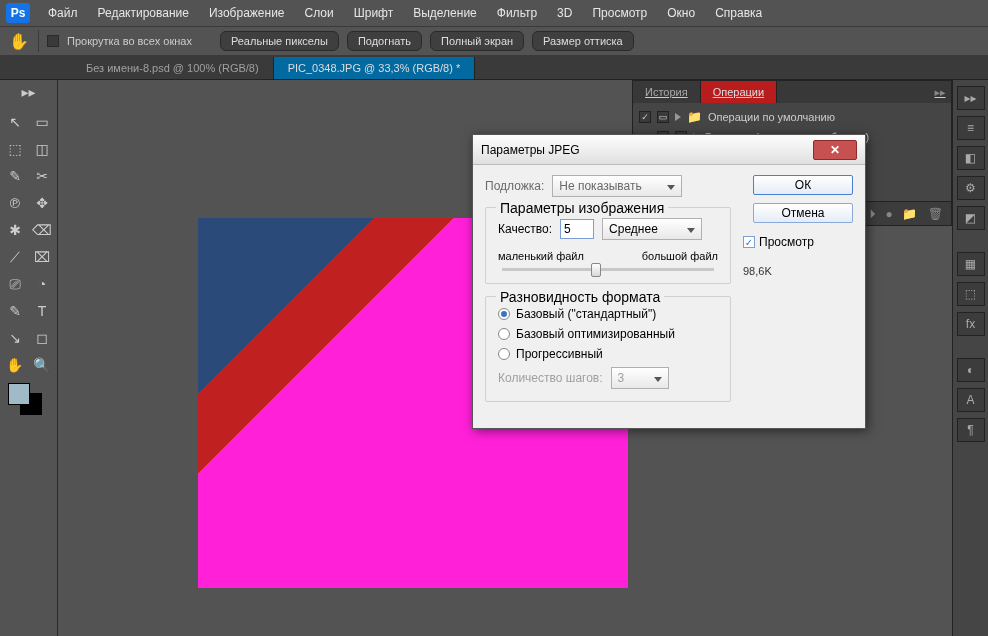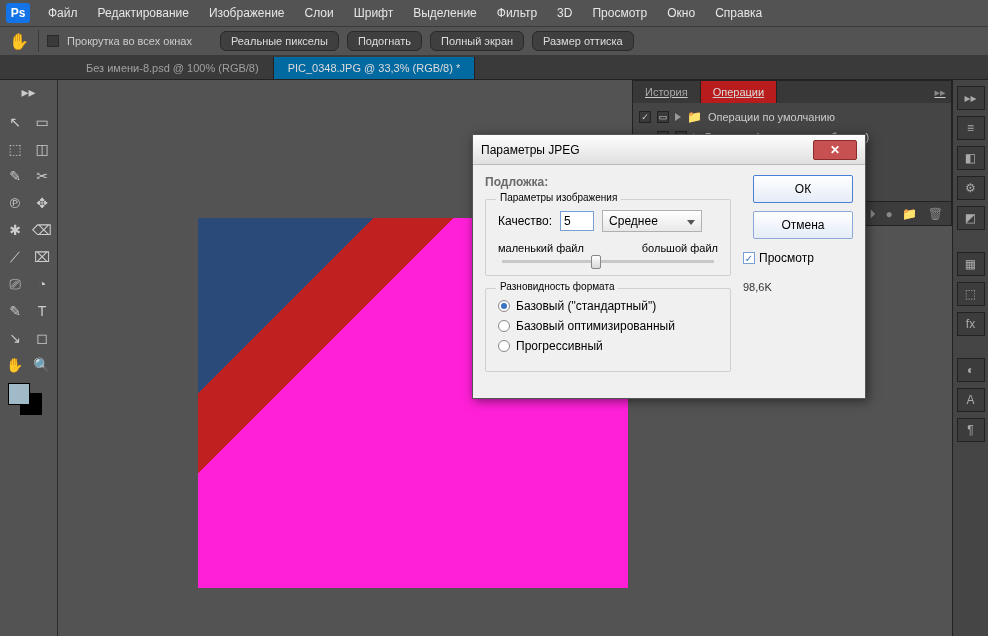--- a/index.html
+++ b/index.html
@@ -48,33 +48,33 @@
   .dock-btn { width: 28px; height: 24px; background: #3c3c3c; border: 1px solid #222; display: flex; align-items: center; justify-content: center; font-size: 12px; color: #aaa; cursor: default; }
 
   
   .dialog { position: absolute; left: 472px; top: 134px; width: 394px; background: #f0f0f0; border: 1px solid #555; box-shadow: 2px 2px 10px rgba(0,0,0,0.5); color: #000; }
   .dlg-title { height: 30px; background: linear-gradient(#fdfdfd, #e0e0e0); display: flex; align-items: center; padding: 0 8px; font-size: 12px; border-bottom: 1px solid #bbb; }
   .dlg-close { margin-left: auto; width: 44px; height: 20px; background: #c75050; border: 1px solid #8a2c2c; border-radius: 2px; color: #fff; display: flex; align-items: center; justify-content: center; font-weight: bold; font-size: 12px; }
   .dlg-body { display: flex; padding: 10px 12px 14px; gap: 12px; }
   .dlg-left { flex: 1; }
   .dlg-right { width: 110px; display: flex; flex-direction: column; gap: 8px; }
   .dlg-row { display: flex; align-items: center; gap: 8px; margin-bottom: 10px; font-size: 12px; }
-  .dlg-label { color: #6a6a6a; font-weight: bold; }
+  .dlg-label { color: #6a6a6a; }
   .dlg-select { height: 22px; border: 1px solid #b0b0b0; background: linear-gradient(#fff,#e8e8e8); padding: 0 18px 0 6px; display: flex; align-items: center; font-size: 12px; position: relative; }
   .dlg-select::after { content: ""; position: absolute; right: 6px; top: 9px; width: 0; height: 0; border-left: 4px solid transparent; border-right: 4px solid transparent; border-top: 5px solid #555; }
   .dlg-input { width: 34px; height: 20px; border: 1px solid #7a9fd4; background: #fff; padding: 0 3px; font-size: 12px; color: #000; }
   .fieldset { border: 1px solid #d0d0d0; border-radius: 2px; padding: 10px 12px 12px; margin-bottom: 12px; position: relative; }
-  .fieldset .legend { position: absolute; top: -8px; left: 10px; background: #f0f0f0; padding: 0 4px; font-size: 10px; }
+  .fieldset .legend { position: absolute; top: -8px; left: 10px; background: #f0f0f0; padding: 0 4px; font-size: 14px; }
   .slider-lbls { display: flex; justify-content: space-between; font-size: 11px; margin-top: 6px; }
   .slider-track { height: 3px; background: #c8c8c8; margin: 6px 4px 0; position: relative; }
   .slider-thumb { position: absolute; top: -5px; width: 10px; height: 14px; background: linear-gradient(#fff,#d8d8d8); border: 1px solid #888; border-radius: 2px; }
   .radio-row { display: flex; align-items: center; gap: 6px; margin-bottom: 6px; font-size: 12px; }
   .radio { width: 12px; height: 12px; border: 1px solid #888; border-radius: 50%; background: #fff; display: flex; align-items: center; justify-content: center; }
   .radio.on::after { content: ""; width: 6px; height: 6px; border-radius: 50%; background: #3a75c4; }
-  .dlg-btn { height: 28px; border: 1px solid #8aa8d8; background: linear-gradient(#fff,#e4ecf7); border-radius: 2px; font-size: 12px; display: flex; align-items: center; justify-content: center; cursor: default; margin-left: 10px; }
+  .dlg-btn { height: 20px; border: 1px solid #8aa8d8; background: linear-gradient(#fff,#e4ecf7); border-radius: 2px; font-size: 12px; display: flex; align-items: center; justify-content: center; cursor: default; margin-left: 10px; }
   .dlg-btn.ok { border-color: #4a7fd6; font-weight: normal; }
   .dlg-check { display: flex; align-items: center; gap: 4px; font-size: 12px; margin-top: 4px; }
   .dlg-cb { width: 12px; height: 12px; border: 1px solid #7a9fd4; background: #fff; display: flex; align-items: center; justify-content: center; font-size: 10px; color: #3a75c4; }
   .filesize { font-size: 11px; color: #333; margin-top: 8px; }
   .disabled-txt { color: #a0a0a0; }
   .step-select { height: 22px; width: 58px; }
 </style>
 </head>
 <body>
 
@@ -194,20 +194,23 @@
 
 <div class="dialog">
   <div class="dlg-title">
     <span>Параметры JPEG</span>
     <div class="dlg-close">✕</div>
   </div>
   <div class="dlg-body">
     <div class="dlg-left">
       <div class="dlg-row">
         <span class="dlg-label">Подложка:</span>
+        <div class="dlg-select" style="width:130px">
+          <span class="dlg-label">Не показывать</span>
+        </div>
       </div>
 
       <div class="fieldset">
         <div class="legend">Параметры изображения</div>
         <div class="dlg-row">
           <span>Качество:</span>
           <input class="dlg-input" value="5" style="">
           <div class="dlg-select" style="width:100px">
             <span>Среднее</span>
           </div>
@@ -228,20 +231,26 @@
           <span>Базовый ("стандартный")</span>
         </div>
         <div class="radio-row">
           <div class="radio"></div>
           <span>Базовый оптимизированный</span>
         </div>
         <div class="radio-row">
           <div class="radio"></div>
           <span>Прогрессивный</span>
         </div>
+        <div class="dlg-row" style="margin-top:6px;margin-bottom:0">
+          <span class="disabled-txt">Количество шагов:</span>
+          <div class="dlg-select step-select disabled-txt">
+            <span>3</span>
+          </div>
+        </div>
       </div>
     </div>
 
     <div class="dlg-right">
       <div class="dlg-btn ok">ОК</div>
       <div class="dlg-btn">Отмена</div>
       <div class="dlg-check">
         <div class="dlg-cb">✓</div>
         <span>Просмотр</span>
       </div>

